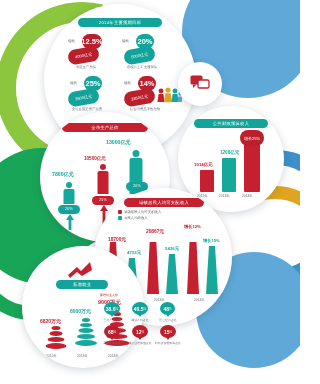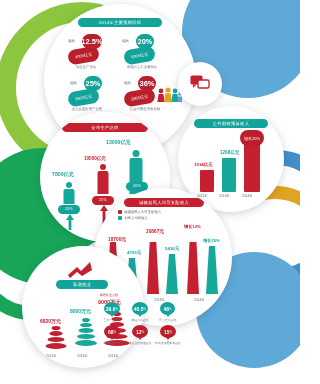--- a/index.html
+++ b/index.html
@@ -138,21 +138,21 @@
       <div class="balloon bal-teal" style="left:40px;top:72px;width:18px;height:15px;border-radius:9px;">
         <span class="big">25%</span>
       </div>
       <div class="balloon bal-teal" style="left:24px;top:86px;width:31px;height:15px;border-radius:9px;transform:rotate(-10deg);">
         <span class="sm">3500亿元</span>
       </div>
       <div class="capt" style="left:14px;top:103px;width:58px;">全社会固定资产投资</div>
 
       <div class="growlabel" style="left:80px;top:77px;">增长</div>
       <div class="balloon bal-red" style="left:94px;top:72px;width:18px;height:15px;border-radius:9px;">
-        <span class="big">36%</span>
+        <span class="big">14%</span>
       </div>
       <div class="balloon bal-red" style="left:80px;top:86px;width:31px;height:15px;border-radius:9px;transform:rotate(-10deg);">
         <span class="sm">2850亿元</span>
       </div>
       <div class="capt" style="left:72px;top:103px;width:58px;">社会消费品零售总额</div>
 
       <svg class="ico" style="left:112px;top:82px;" width="26" height="22" viewBox="0 0 26 22">
         <circle cx="5" cy="5" r="2.4" fill="#c4202f"></circle>
         <path d="M2.6 8h4.8l1.2 8H1.4z" fill="#c4202f"></path>
         <circle cx="12" cy="4" r="2.6" fill="#e0a520"></circle>

